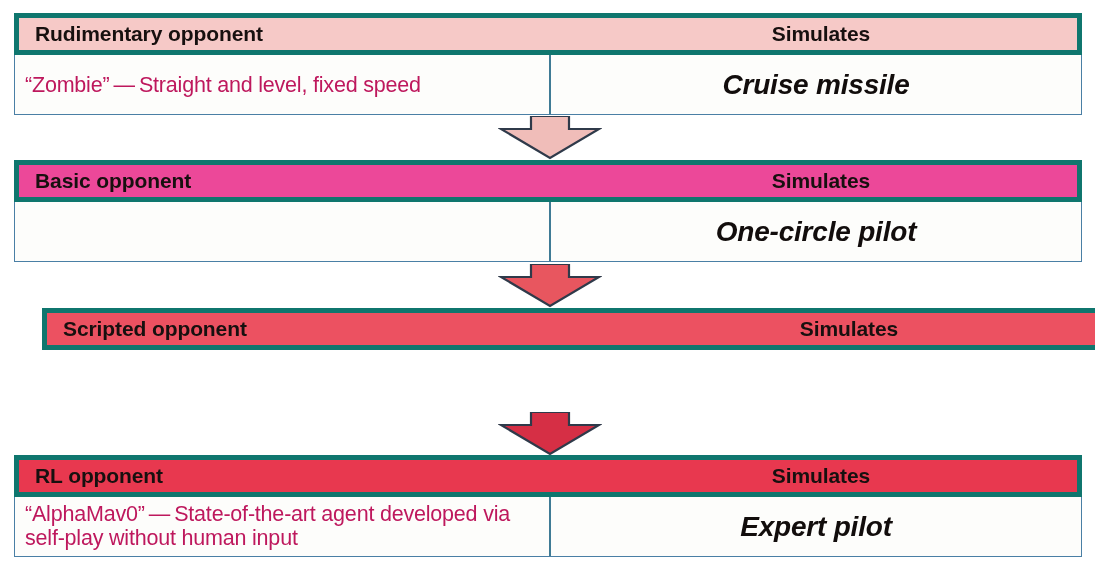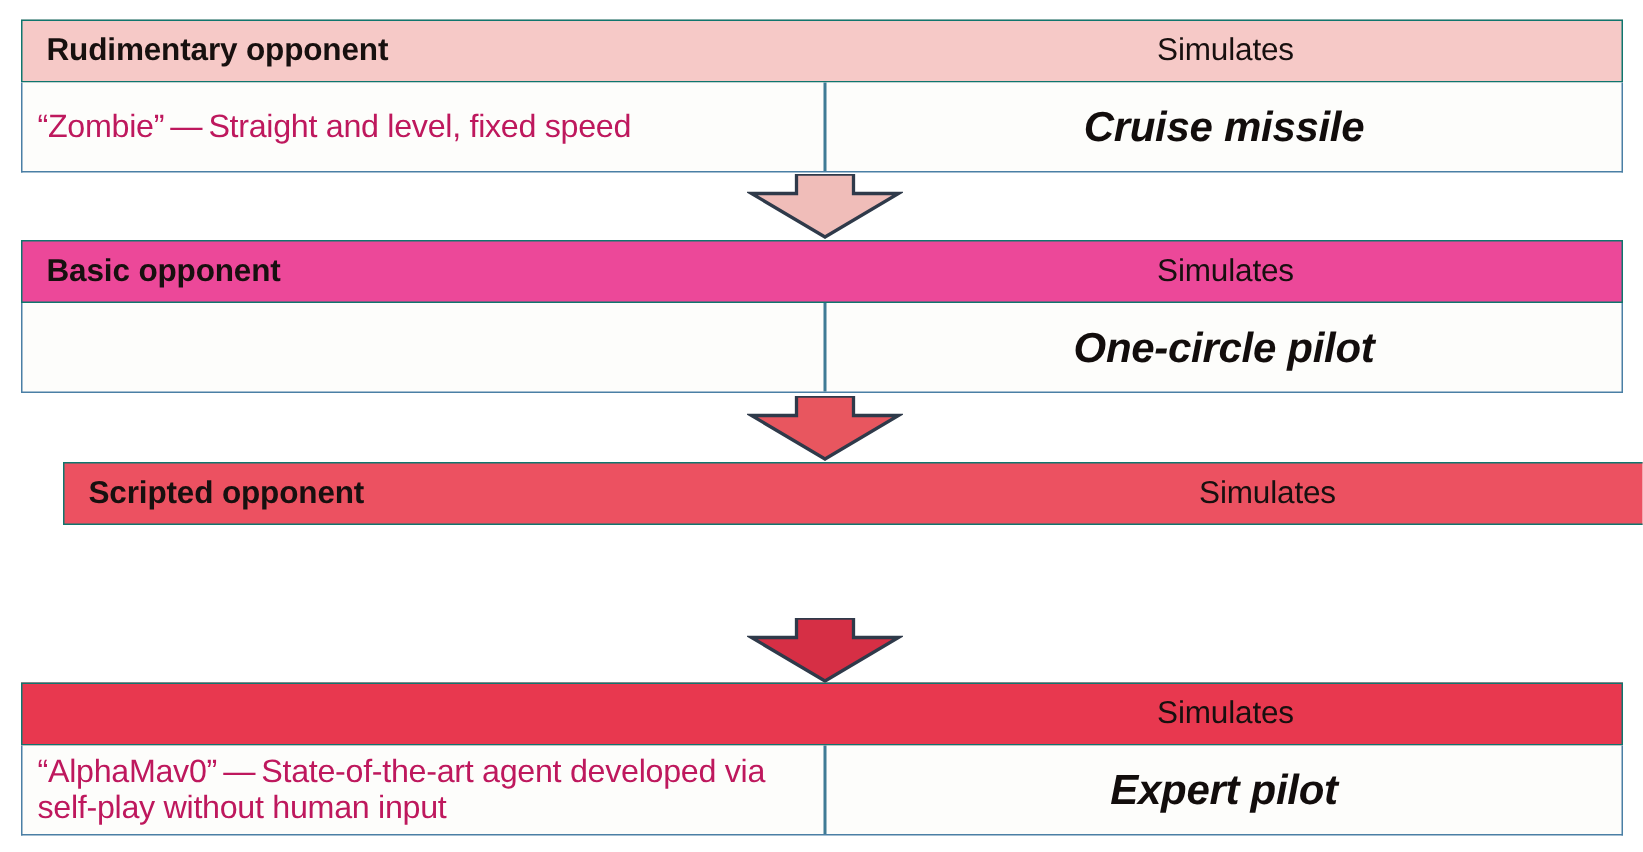--- a/index.html
+++ b/index.html
@@ -26,21 +26,21 @@
   .stage {
     position: absolute;
     left: 14px;
     width: 1068px;
     box-sizing: border-box;
   }
 
   .stage-header {
     position: relative;
     height: 42px;
-    border: 1px solid #0f766e;
+    border: 5px solid #0f766e;
     box-sizing: border-box;
     display: flex;
     align-items: center;
   }
 
   .stage-title {
     position: absolute;
     left: 16px;
     font-size: 21px;
     font-weight: bold;
@@ -48,21 +48,21 @@
     letter-spacing: -0.1px;
     white-space: nowrap;
   }
 
   .stage-simulates {
     position: absolute;
     left: 536px;
     width: 532px;
     text-align: center;
     font-size: 21px;
-    font-weight: normal;
+    font-weight: bold;
     color: #17100f;
     letter-spacing: -0.1px;
   }
 
   .stage-body {
     position: relative;
     height: 60px;
     border: 1px solid #4a7fa5;
     border-top: none;
     box-sizing: border-box;
@@ -160,20 +160,21 @@
   </div>
 
   <div class="arrow" style="top:412px;">
     <svg width="104" height="44" viewBox="0 0 104 44">
       <polygon id="arw2" points="33,0 71,0 71,13 101,13 52,42 3,13 33,13" stroke="#2f3a4a" stroke-width="2.2" stroke-linejoin="miter" fill="#d62f45"></polygon>
     </svg>
   </div>
 
   <div class="stage" style="top:455px;">
     <div class="stage-header" id="hdr3" style="background: rgb(232, 56, 79);">
+      <span class="stage-title">RL opponent</span>
       <span class="stage-simulates">Simulates</span>
     </div>
     <div class="stage-body">
       <div class="stage-divider"></div>
       <span class="stage-desc">“AlphaMav0” — State-of-the-art agent developed via self-play without human input</span>
       <span class="stage-sim-value">Expert pilot</span>
     </div>
   </div>
 
 </div>

